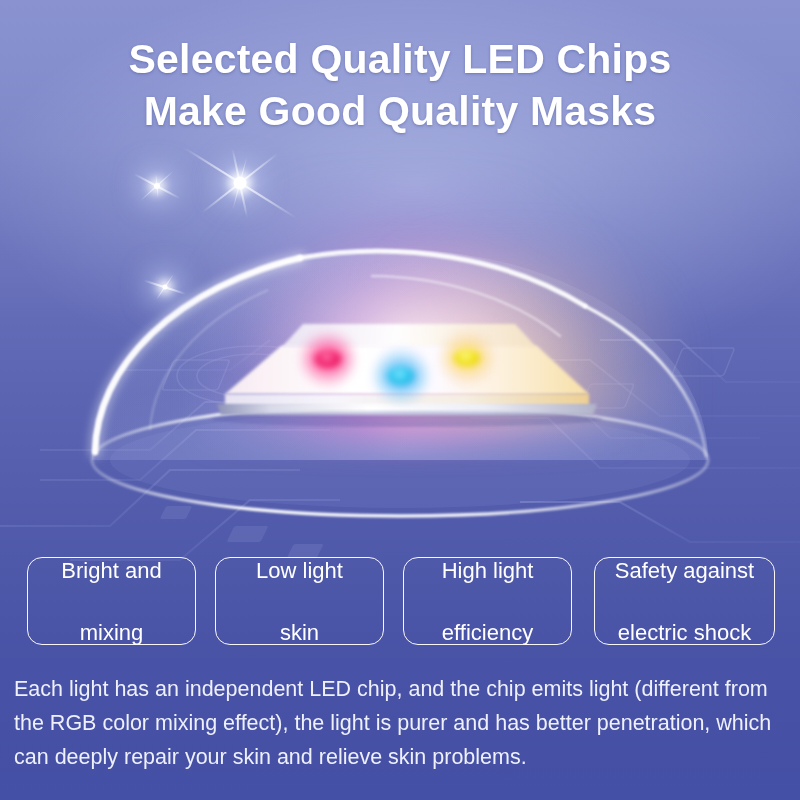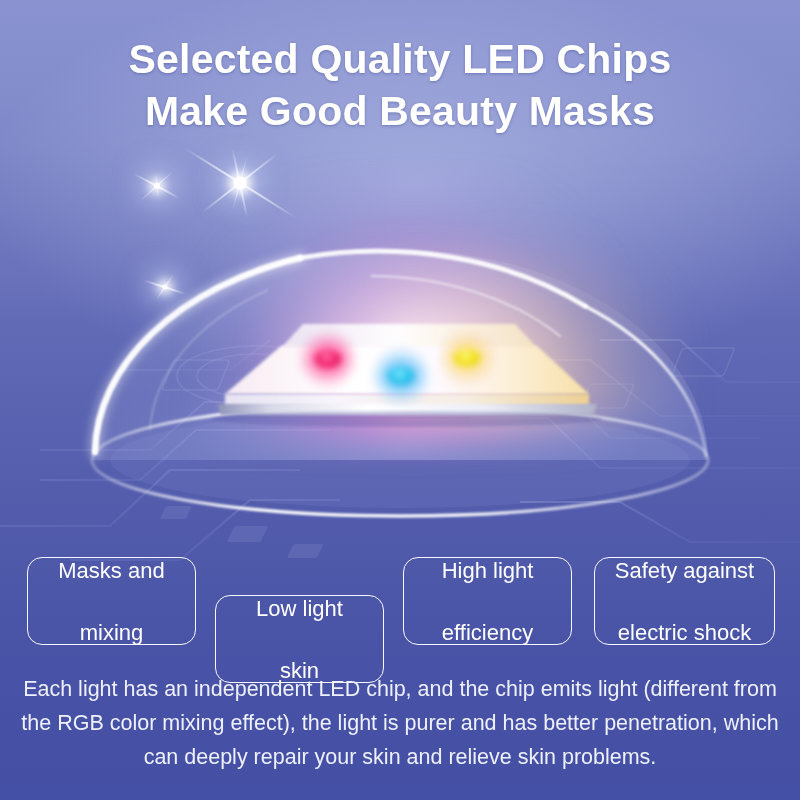--- a/index.html
+++ b/index.html
@@ -131,31 +131,31 @@
     border-radius:15px;
     color:#ffffff;
     font-size:22px;
     line-height:31px;
     display:flex; align-items:center; justify-content:center;
     text-align:center;
     padding:0 6px;
   }
   .fbox span { display:block; }
   .fbox1 { left:27px;  width:169px; }
-  .fbox2 { left:215px; width:169px;margin-top:38px; }
+  .fbox2 { left:215px; width:169px; }
   .fbox3 { left:403px; width:169px; }
   .fbox4 { left:594px; width:181px; }
 
   
   .para {
     position:absolute; left:14px; top:672px; width:772px;
     color:#eef0fb;
     font-size:21.5px;
     line-height:34px;
-    text-align:center;
+    text-align:left;
   }
 </style>
 </head>
 <body>
 
 <div id="stage">
 
   <div class="bg-base"></div>
   <div class="bg-sheen"></div>
 
@@ -337,27 +337,27 @@
   </div>
 
   <div class="sparkle" style="left:145px; top:267px; width:40px; height:40px;">
     <i style="width:44px; height:1.5px; transform:translate(-50%,-50%) rotate(18deg);"></i>
     <i style="width:30px; height:1.2px; transform:translate(-50%,-50%) rotate(-56deg);"></i>
     <span class="core" style="width:5px; height:5px;"></span>
   </div>
 
   <div class="headline">
     <span>Selected Quality LED Chips</span>
-    <span class="l2">Make Good Beauty Masks</span>
+    <span class="l2">Make Good Quality Masks</span>
   </div>
 
   <div class="features">
     <div class="fbox fbox1">
       <span>
-        <span>Masks and</span><br>
+        <span>Bright and</span><br>
         <span>mixing</span>
       </span>
     </div>
     <div class="fbox fbox2">
       <span>
         <span>Low light</span><br>
         <span>skin</span>
       </span>
     </div>
     <div class="fbox fbox3">

